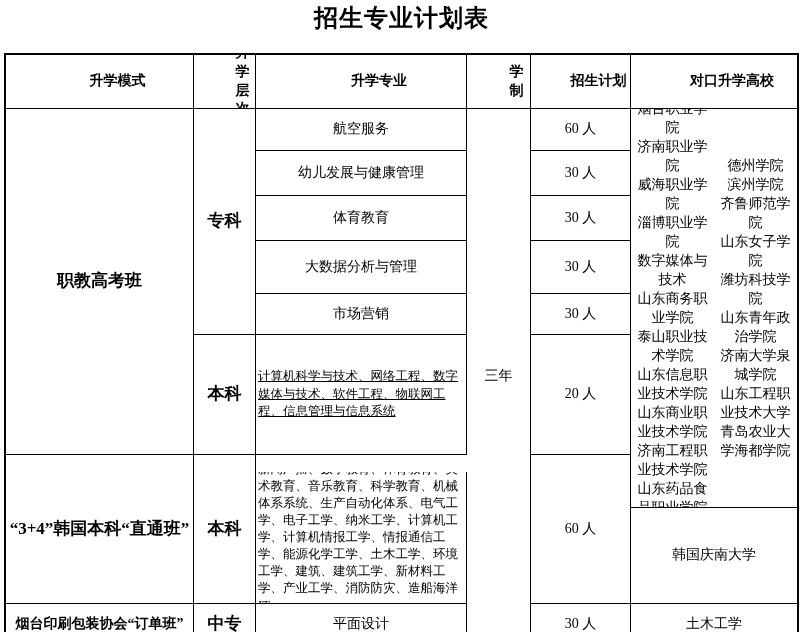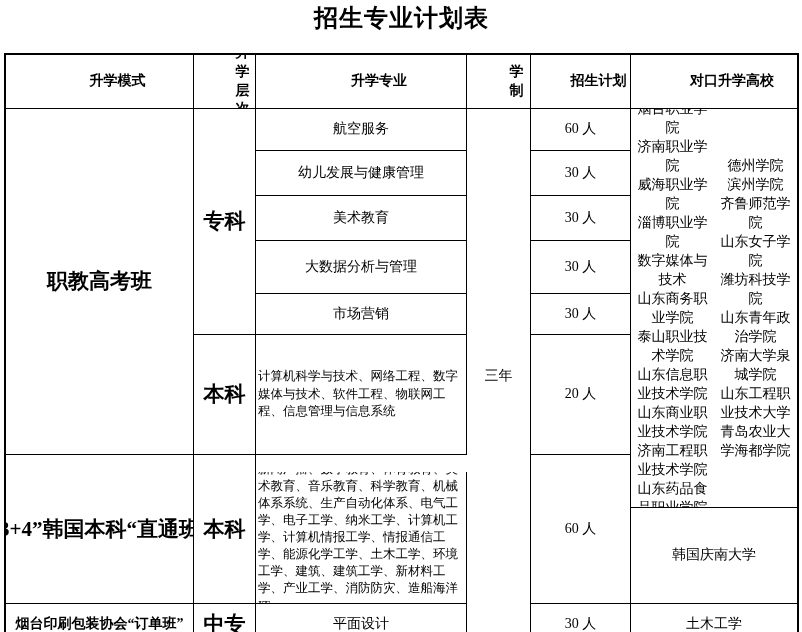--- a/index.html
+++ b/index.html
@@ -35,28 +35,29 @@
     align-items: center;
     justify-content: center;
     text-align: center;
     font-size: 14px;
     overflow: hidden;
     line-height: 1.35;
   }
   .last-col { border-right: none; }
   .last-row { border-bottom: none; }
   .head { font-weight: bold; font-size: 14px; padding-left: 36px; }
-  .bold { font-weight: bold; font-size: 21px; white-space: nowrap; text-align: center; }
+  .bold { font-weight: bold; font-size: 17px; white-space: nowrap; text-align: center; }
   .bold-sm { font-weight: bold; font-size: 14px; white-space: nowrap; }
   .para {
     justify-content: flex-start;
     text-align: left;
     padding: 2px 1px 2px 2px;
     font-size: 12.5px;
     line-height: 17.5px;
+    text-decoration: underline;
   }
   .para-dense {
     justify-content: flex-start;
     text-align: left;
     padding: 2px 1px 2px 2px;
     font-size: 12.5px;
     line-height: 17px;
     margin-top: 17px;
   }
   .college-list {
@@ -85,21 +86,21 @@
   <div class="cell bold" style="grid-area:8/1/10/2">“3+4”韩国本科“直通班”</div>
   <div class="cell bold-sm last-row" style="grid-area:10/1/11/2">烟台印刷包装协会“订单班”</div>
 
   <div class="cell bold" style="grid-area:2/2/7/3">专科</div>
   <div class="cell bold" style="grid-area:7/2/8/3">本科</div>
   <div class="cell bold" style="grid-area:8/2/10/3">本科</div>
   <div class="cell bold last-row" style="grid-area:10/2/11/3">中专</div>
 
   <div class="cell" style="grid-area:2/3/3/4">航空服务</div>
   <div class="cell" style="grid-area:3/3/4/4">幼儿发展与健康管理</div>
-  <div class="cell" style="grid-area:4/3/5/4">美术教育</div>
+  <div class="cell" style="grid-area:4/3/5/4">体育教育</div>
   <div class="cell" style="grid-area:5/3/6/4">大数据分析与管理</div>
   <div class="cell" style="grid-area:6/3/7/4">市场营销</div>
   <div class="cell para" style="grid-area:7/3/8/4">计算机科学与技术、网络工程、数字媒体与技术、软件工程、物联网工程、信息管理与信息系统</div>
   <div class="cell para-dense" style="grid-area:8/3/10/4">新闻广播、数学教育、体育教育、美术教育、音乐教育、科学教育、机械体系系统、生产自动化体系、电气工学、电子工学、纳米工学、计算机工学、计算机情报工学、情报通信工学、能源化学工学、土木工学、环境工学、建筑、建筑工学、新材料工学、产业工学、消防防灾、造船海洋 IT</div>
   <div class="cell last-row" style="grid-area:10/3/11/4">平面设计</div>
 
   <div class="cell last-row" style="grid-area:2/4/11/5">三年</div>
 
   <div class="cell" style="grid-area:2/5/3/6">60 人</div>
   <div class="cell" style="grid-area:3/5/4/6">30 人</div>

